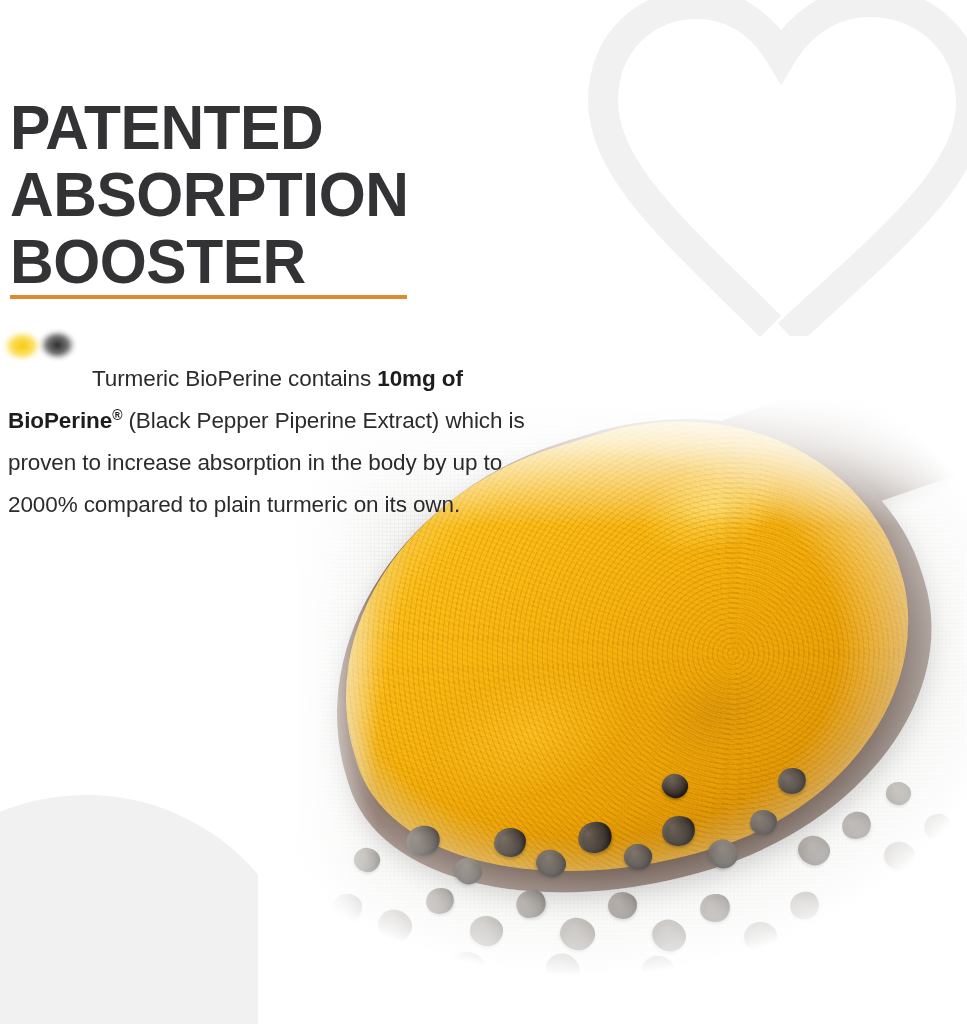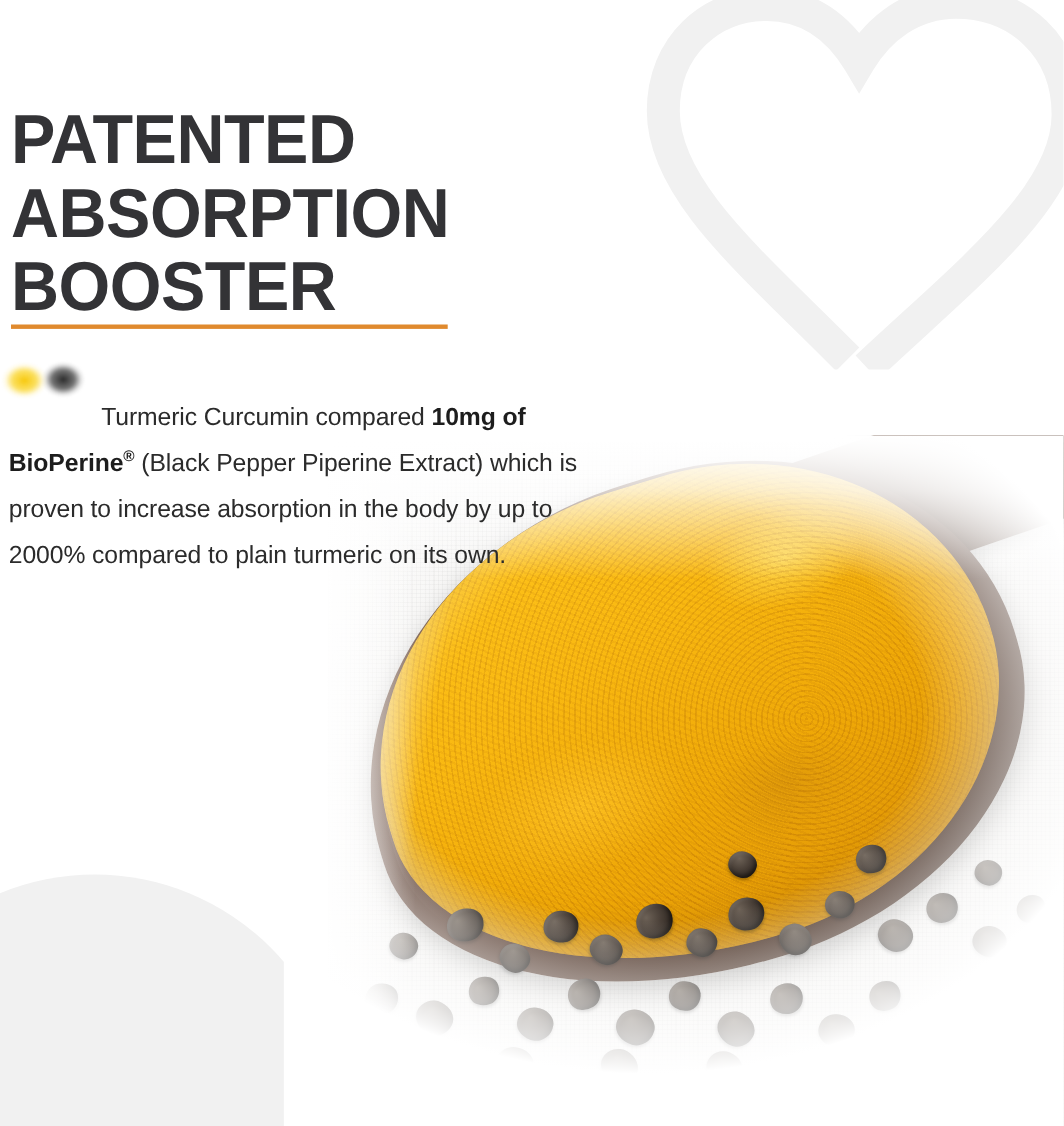--- a/index.html
+++ b/index.html
@@ -230,15 +230,15 @@
   </div>
 
   <h1 class="headline">PATENTED
 ABSORPTION
 BOOSTER</h1>
 
   <div class="divider"></div>
 
   <div class="blob"></div>
 
-  <p class="body-copy"><span class="lead-space"></span><span>Turmeric Curcumin compared </span><b>10mg</b><span> </span><b><span>of BioPerine</span><sup>®</sup></b><span> (Black Pepper Piperine Extract) which is proven to increase absorption in the body by up to 2000% compared to plain turmeric on its own.</span></p>
+  <p class="body-copy"><span class="lead-space"></span><span>Turmeric BioPerine contains </span><b>10mg</b><span> </span><b><span>of BioPerine</span><sup>®</sup></b><span> (Black Pepper Piperine Extract) which is proven to increase absorption in the body by up to 2000% compared to plain turmeric on its own.</span></p>
 
 </div>
 
 </body></html>

